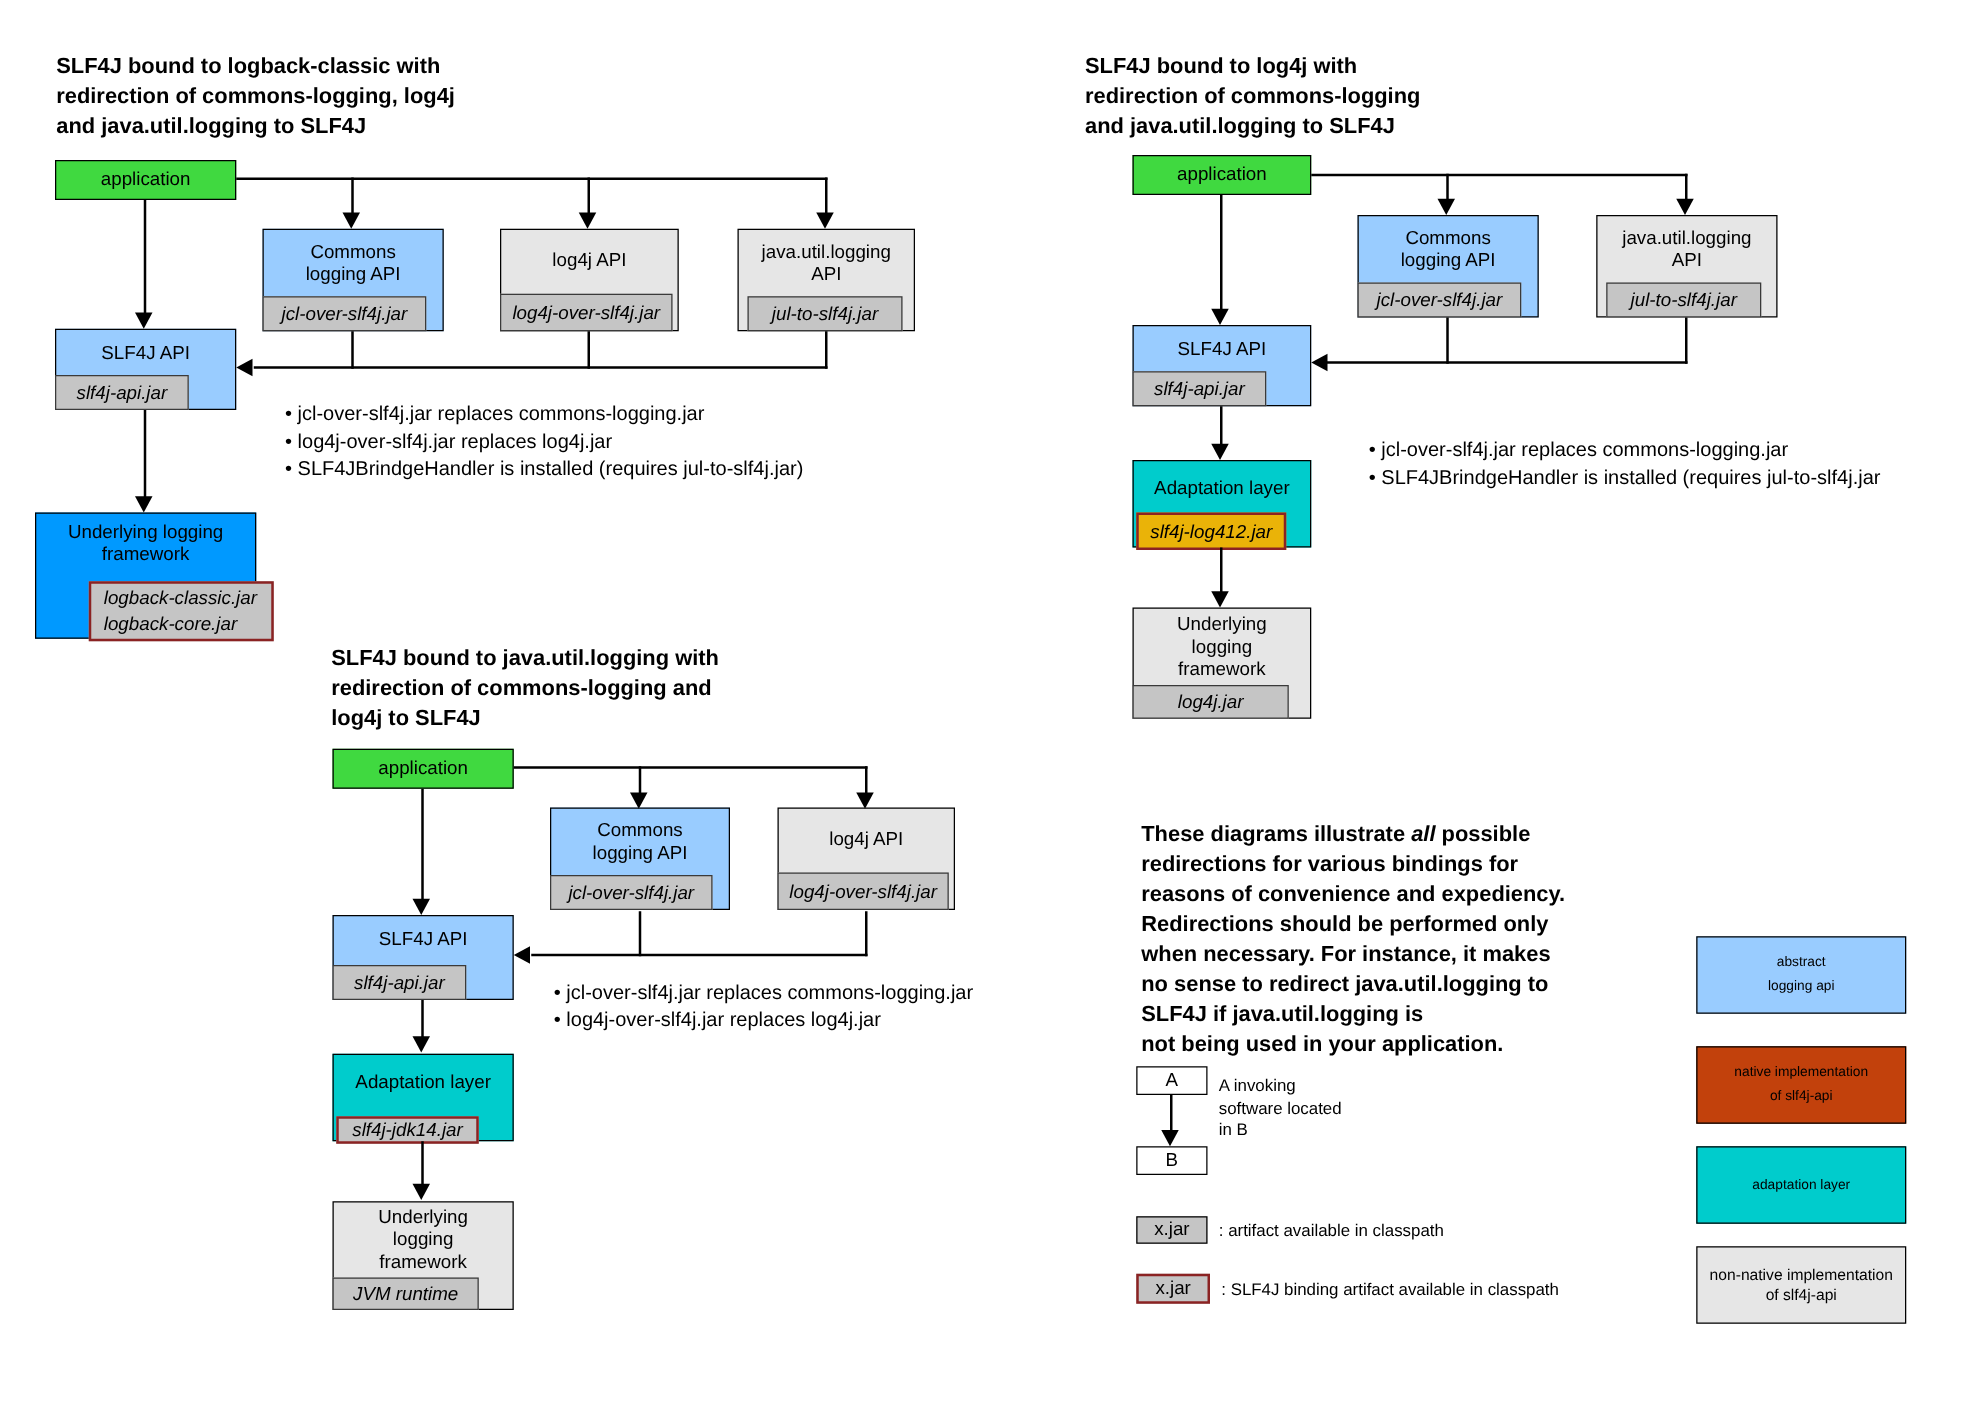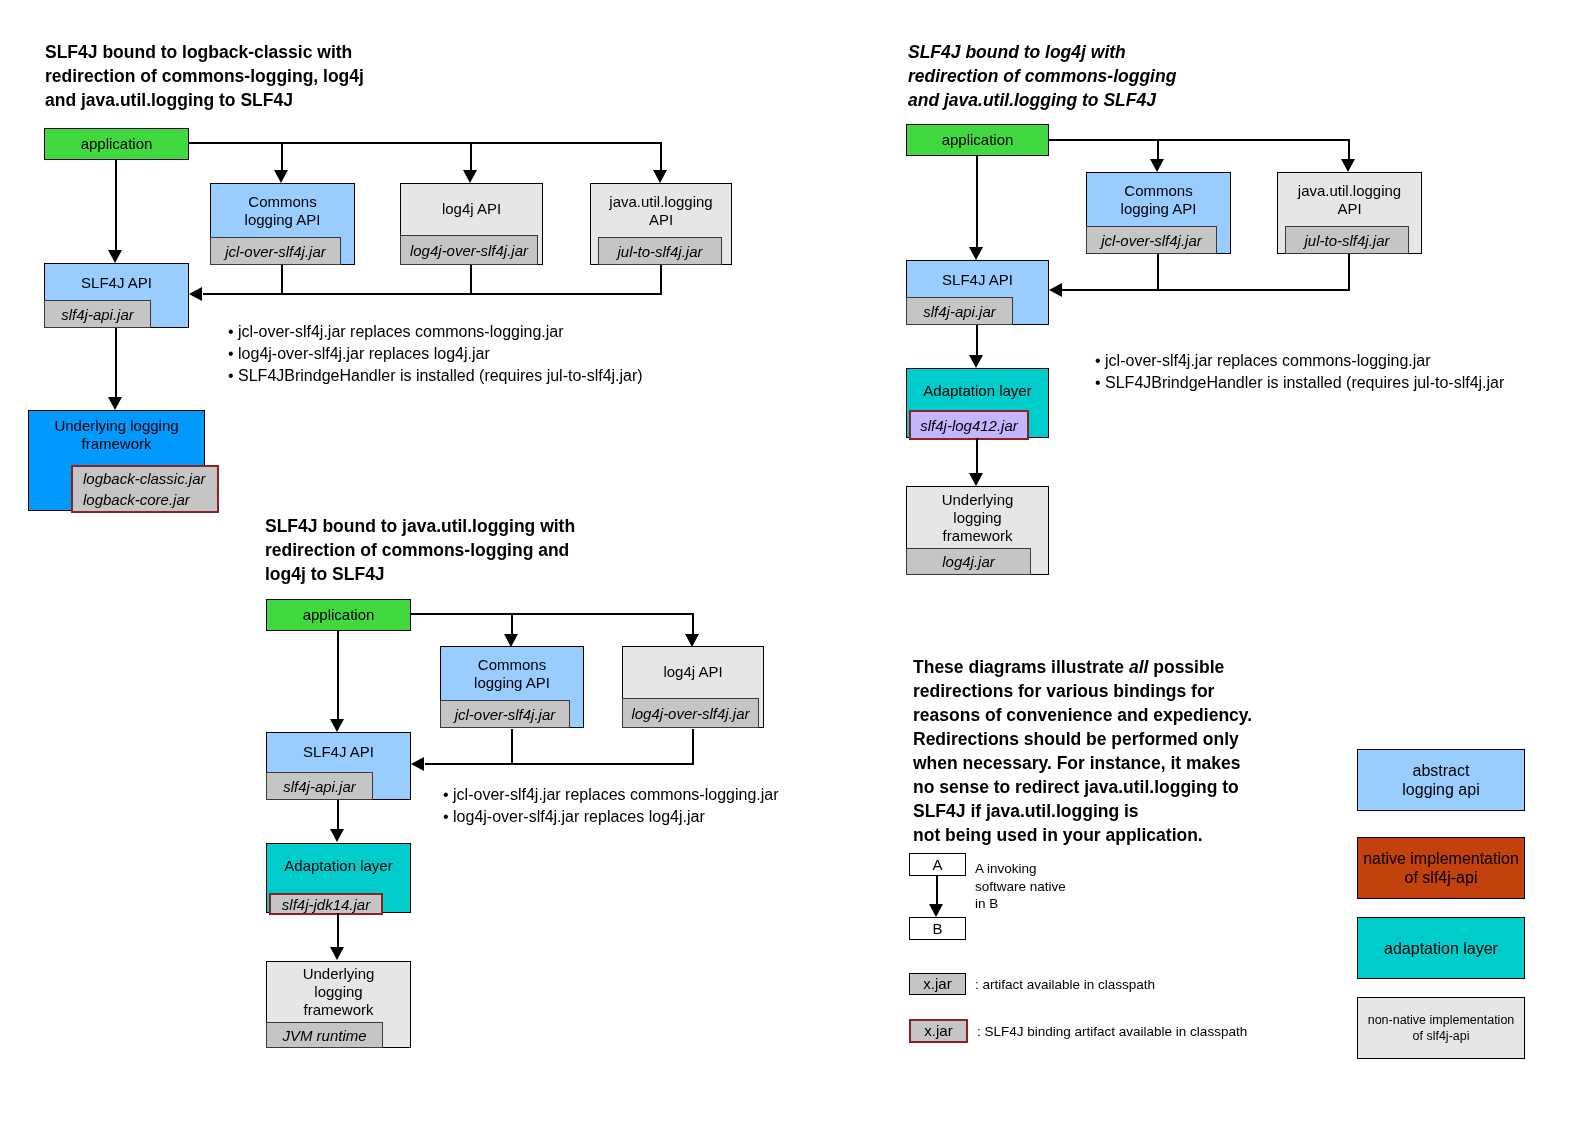--- a/index.html
+++ b/index.html
@@ -18,21 +18,21 @@
                 padding-left:10px;line-height:21px;margin-left:36px;}
   .hl{position:absolute;height:2px;background:#000;}
   .vl{position:absolute;width:2px;background:#000;}
   .ad{position:absolute;width:0;height:0;border-left:7px solid transparent;
       border-right:7px solid transparent;border-top:13px solid #000;}
   .al{position:absolute;width:0;height:0;border-top:7px solid transparent;
       border-bottom:7px solid transparent;border-right:13px solid #000;}
   .bullets{position:absolute;font-size:16px;line-height:22px;white-space:nowrap;}
   .it{}
   .cap{position:absolute;font-size:13.5px;line-height:17.5px;white-space:pre-line;}
-  .legend-colorbox .lbl{font-size:16px;line-height:19px;}
+  .legend-colorbox .lbl{font-size:11px;line-height:19px;}
   .legend-colorbox.small .lbl{font-size:12.5px;line-height:16px;}
 </style>
 </head>
 <body>
 
 <div class="stage">
 
   <div class="title" style="left:45px;top:40px;">SLF4J bound to logback-classic with
 redirection of commons-logging, log4j
 and java.util.logging to SLF4J</div>
@@ -86,21 +86,21 @@
   <div class="al" style="left:189px;top:287px;"></div>
   <div class="vl" style="left:115px;top:328px;height:70px;"></div>
   <div class="ad" style="left:108px;top:397px;"></div>
 
   <div class="bullets" style="left:228px;top:321px;">
     <div><span class="it">• jcl-over-slf4j.jar</span><span> replaces </span><span class="it">commons-logging.jar</span></div>
     <div><span class="it">• log4j-over-slf4j.jar</span><span> replaces </span><span class="it">log4j.jar</span></div>
     <div><span class="it">• SLF4JBrindgeHandler is installed (requires jul-to-slf4j.jar)</span><span></span><span class="it"></span></div>
   </div>
 
-  <div class="title" style="left:908px;top:40px;font-style:italic;">SLF4J bound to log4j with
+  <div class="title" style="left:868px;top:40px;">SLF4J bound to log4j with
 redirection of commons-logging
 and java.util.logging to SLF4J</div>
 
   <div class="box" style="left: 906px; top: 124px; width: 143px; height: 32px; background: rgb(64, 217, 64);">
     <div class="lbl">application</div>
   </div>
 
   <div class="box" style="left: 1086px; top: 172px; width: 145px; height: 82px; background: rgb(153, 204, 255);">
     <div class="lbl" style="height:54px;">Commons
 logging API</div>
@@ -113,21 +113,21 @@
     <div class="jar" style="left: 7px; width: 124px; height: 28px; background: rgb(197, 197, 197);">jul-to-slf4j.jar</div>
   </div>
 
   <div class="box" style="left: 906px; top: 260px; width: 143px; height: 65px; background: rgb(153, 204, 255);">
     <div class="lbl" style="height:37px;">SLF4J API</div>
     <div class="jar" style="width: 107px; height: 28px; background: rgb(197, 197, 197);">slf4j-api.jar</div>
   </div>
 
   <div class="box" style="left: 906px; top: 368px; width: 143px; height: 70px; background: rgb(0, 204, 204);">
     <div class="lbl" style="height:44px;">Adaptation layer</div>
-    <div class="jar binding" style="width: 120px; height: 30px; background: #c4b5fd;">slf4j-log412.jar</div>
+    <div class="jar binding" style="width: 120px; height: 30px; background: #eab308;">slf4j-log412.jar</div>
   </div>
 
   <div class="box" style="left: 906px; top: 486px; width: 143px; height: 89px; background: rgb(230, 230, 230);">
     <div class="lbl" style="height:62px;">Underlying
 logging
 framework</div>
     <div class="jar" style="width: 125px; height: 27px; background: rgb(197, 197, 197);">log4j.jar</div>
   </div>
 
   <div class="hl" style="left:1049px;top:139px;width:301px;"></div>
@@ -221,21 +221,21 @@
 
   <div class="box" style="left: 909px; top: 853px; width: 57px; height: 23px; background: rgb(255, 255, 255);">
     <div class="lbl">A</div>
   </div>
   <div class="vl" style="left:936px;top:876px;height:29px;"></div>
   <div class="ad" style="left:929px;top:904px;"></div>
   <div class="box" style="left: 909px; top: 917px; width: 57px; height: 23px; background: rgb(255, 255, 255);">
     <div class="lbl">B</div>
   </div>
   <div class="cap" style="left:975px;top:860px;">A invoking
-software native
+software located
 in B</div>
 
   <div class="box" style="left: 909px; top: 973px; width: 57px; height: 22px; background: rgb(197, 197, 197);">
     <div class="lbl it">x.jar</div>
   </div>
   <div class="cap" style="left:975px;top:976px;">: artifact available in classpath</div>
 
   <div class="box" style="left: 909px; top: 1019px; width: 59px; height: 24px; border: 2px solid rgb(139, 35, 35); background: rgb(197, 197, 197);">
     <div class="lbl it">x.jar</div>
   </div>

